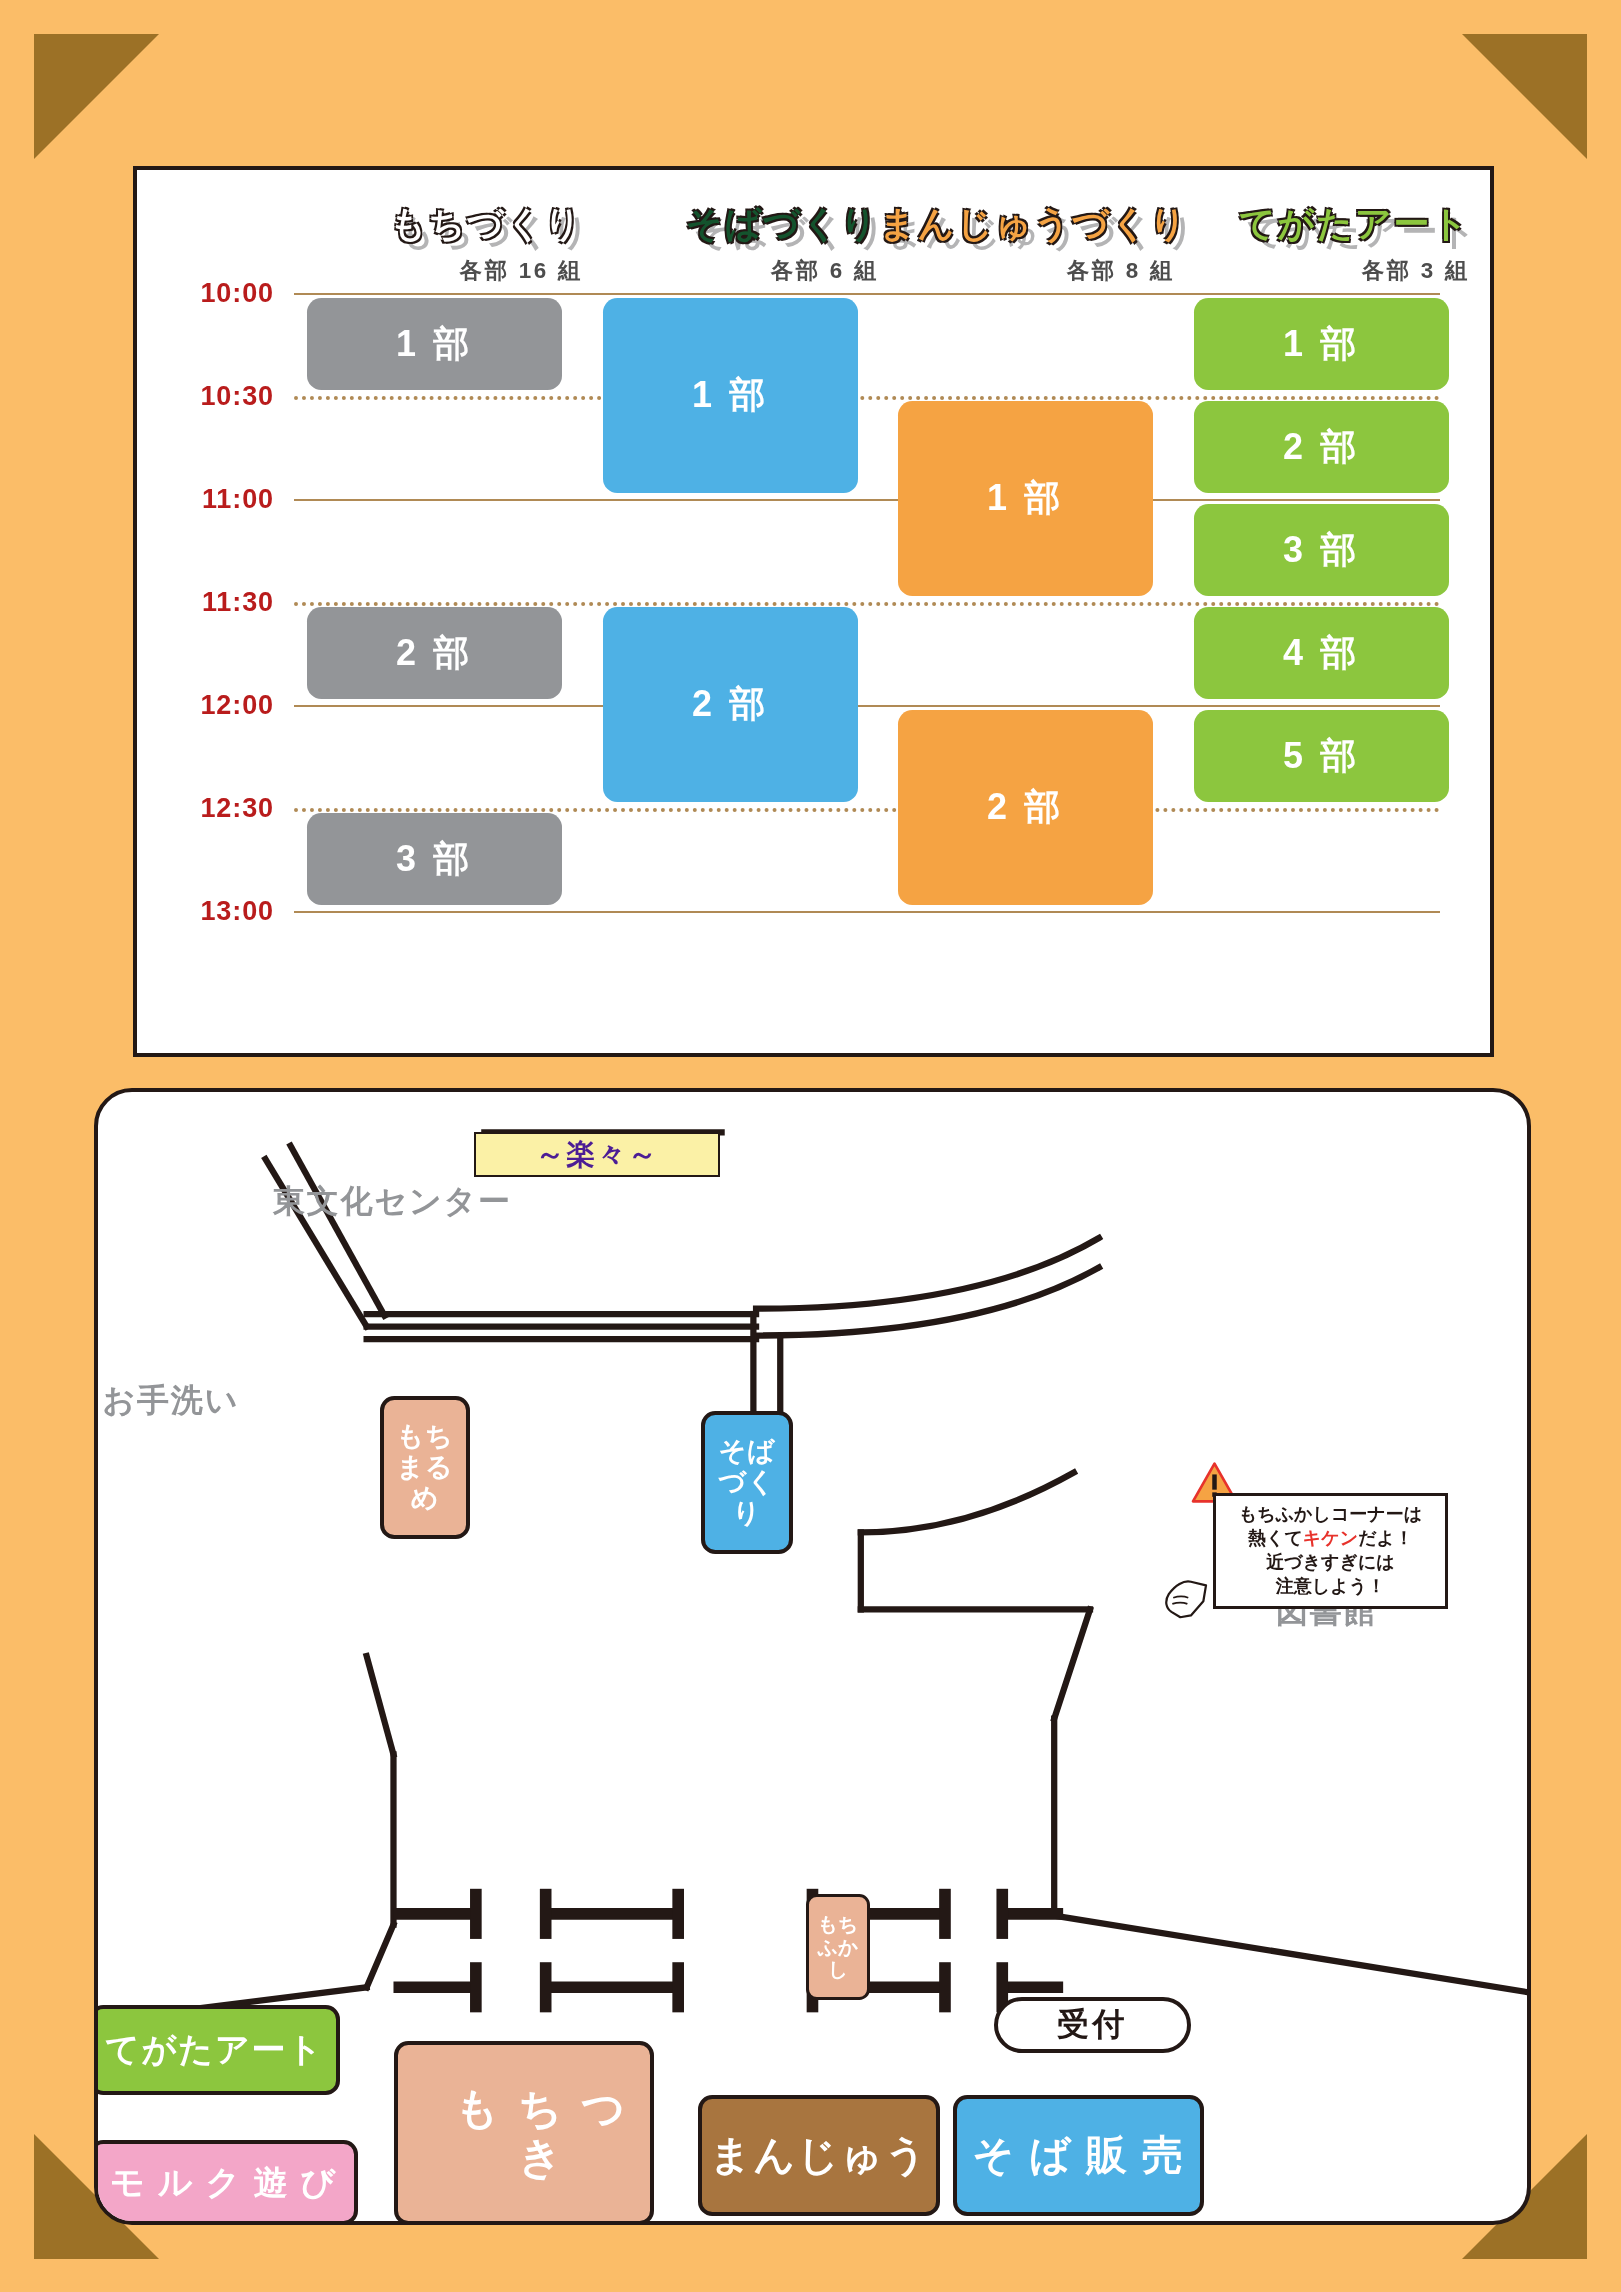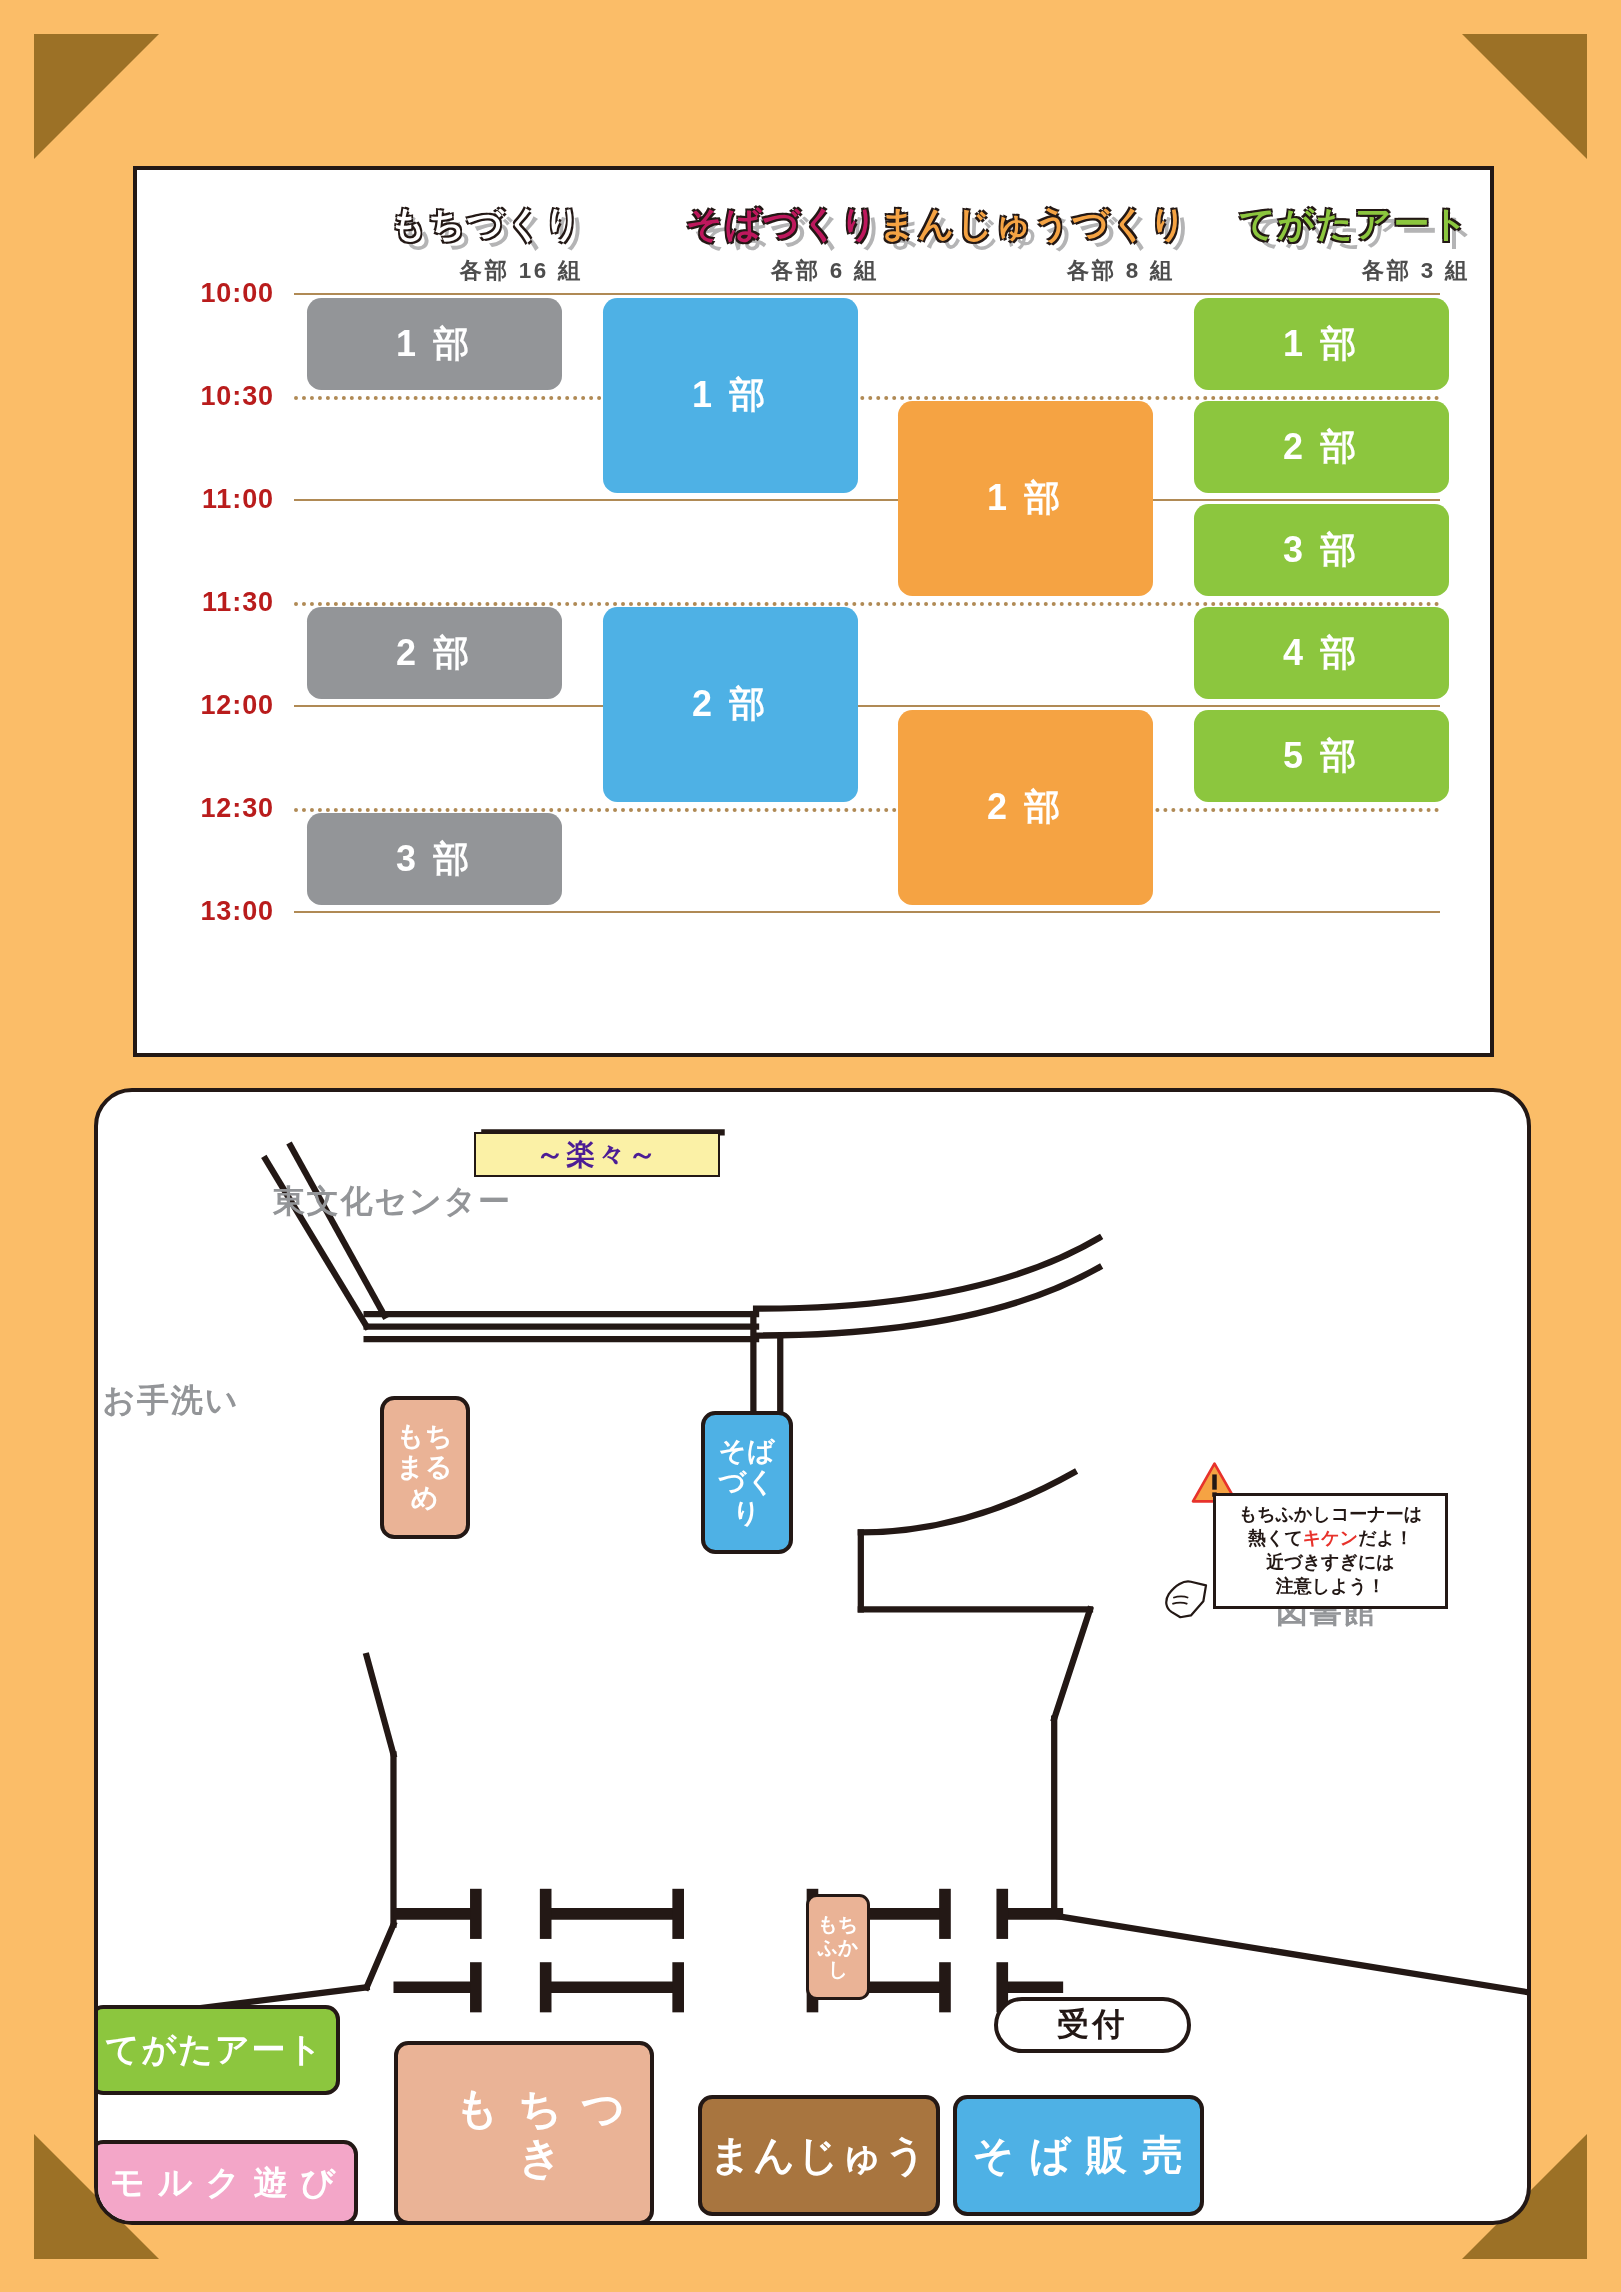--- a/index.html
+++ b/index.html
@@ -62,21 +62,21 @@
   .col-head .bubble {
     font-size: 36px;
     font-weight: bold;
     letter-spacing: 1.8px;
     line-height: 1.1;
     white-space: nowrap;
   }
   .col-head .bubble.c-gray  { color: #ffffff; text-shadow:
       -1.8px -1.8px 0 #231815, 1.8px -1.8px 0 #231815, -1.8px 1.8px 0 #231815, 1.8px 1.8px 0 #231815,
       8px 8px 0 #b4b4b5; }
-  .col-head .bubble.c-blue  { color: #be185d; text-shadow:
+  .col-head .bubble.c-blue  { color: #14532d; text-shadow:
       -1.8px -1.8px 0 #231815, 1.8px -1.8px 0 #231815, -1.8px 1.8px 0 #231815, 1.8px 1.8px 0 #231815,
       8px 8px 0 #b4b4b5; }
   .col-head .bubble.c-orange{ color: #f5a343; text-shadow:
       -1.8px -1.8px 0 #231815, 1.8px -1.8px 0 #231815, -1.8px 1.8px 0 #231815, 1.8px 1.8px 0 #231815,
       8px 8px 0 #b4b4b5; }
   .col-head .bubble.c-green { color: #8cc63e; text-shadow:
       -1.8px -1.8px 0 #231815, 1.8px -1.8px 0 #231815, -1.8px 1.8px 0 #231815, 1.8px 1.8px 0 #231815,
       8px 8px 0 #b4b4b5; }
   .col-head .sub {
     margin-top: 11.6px;

